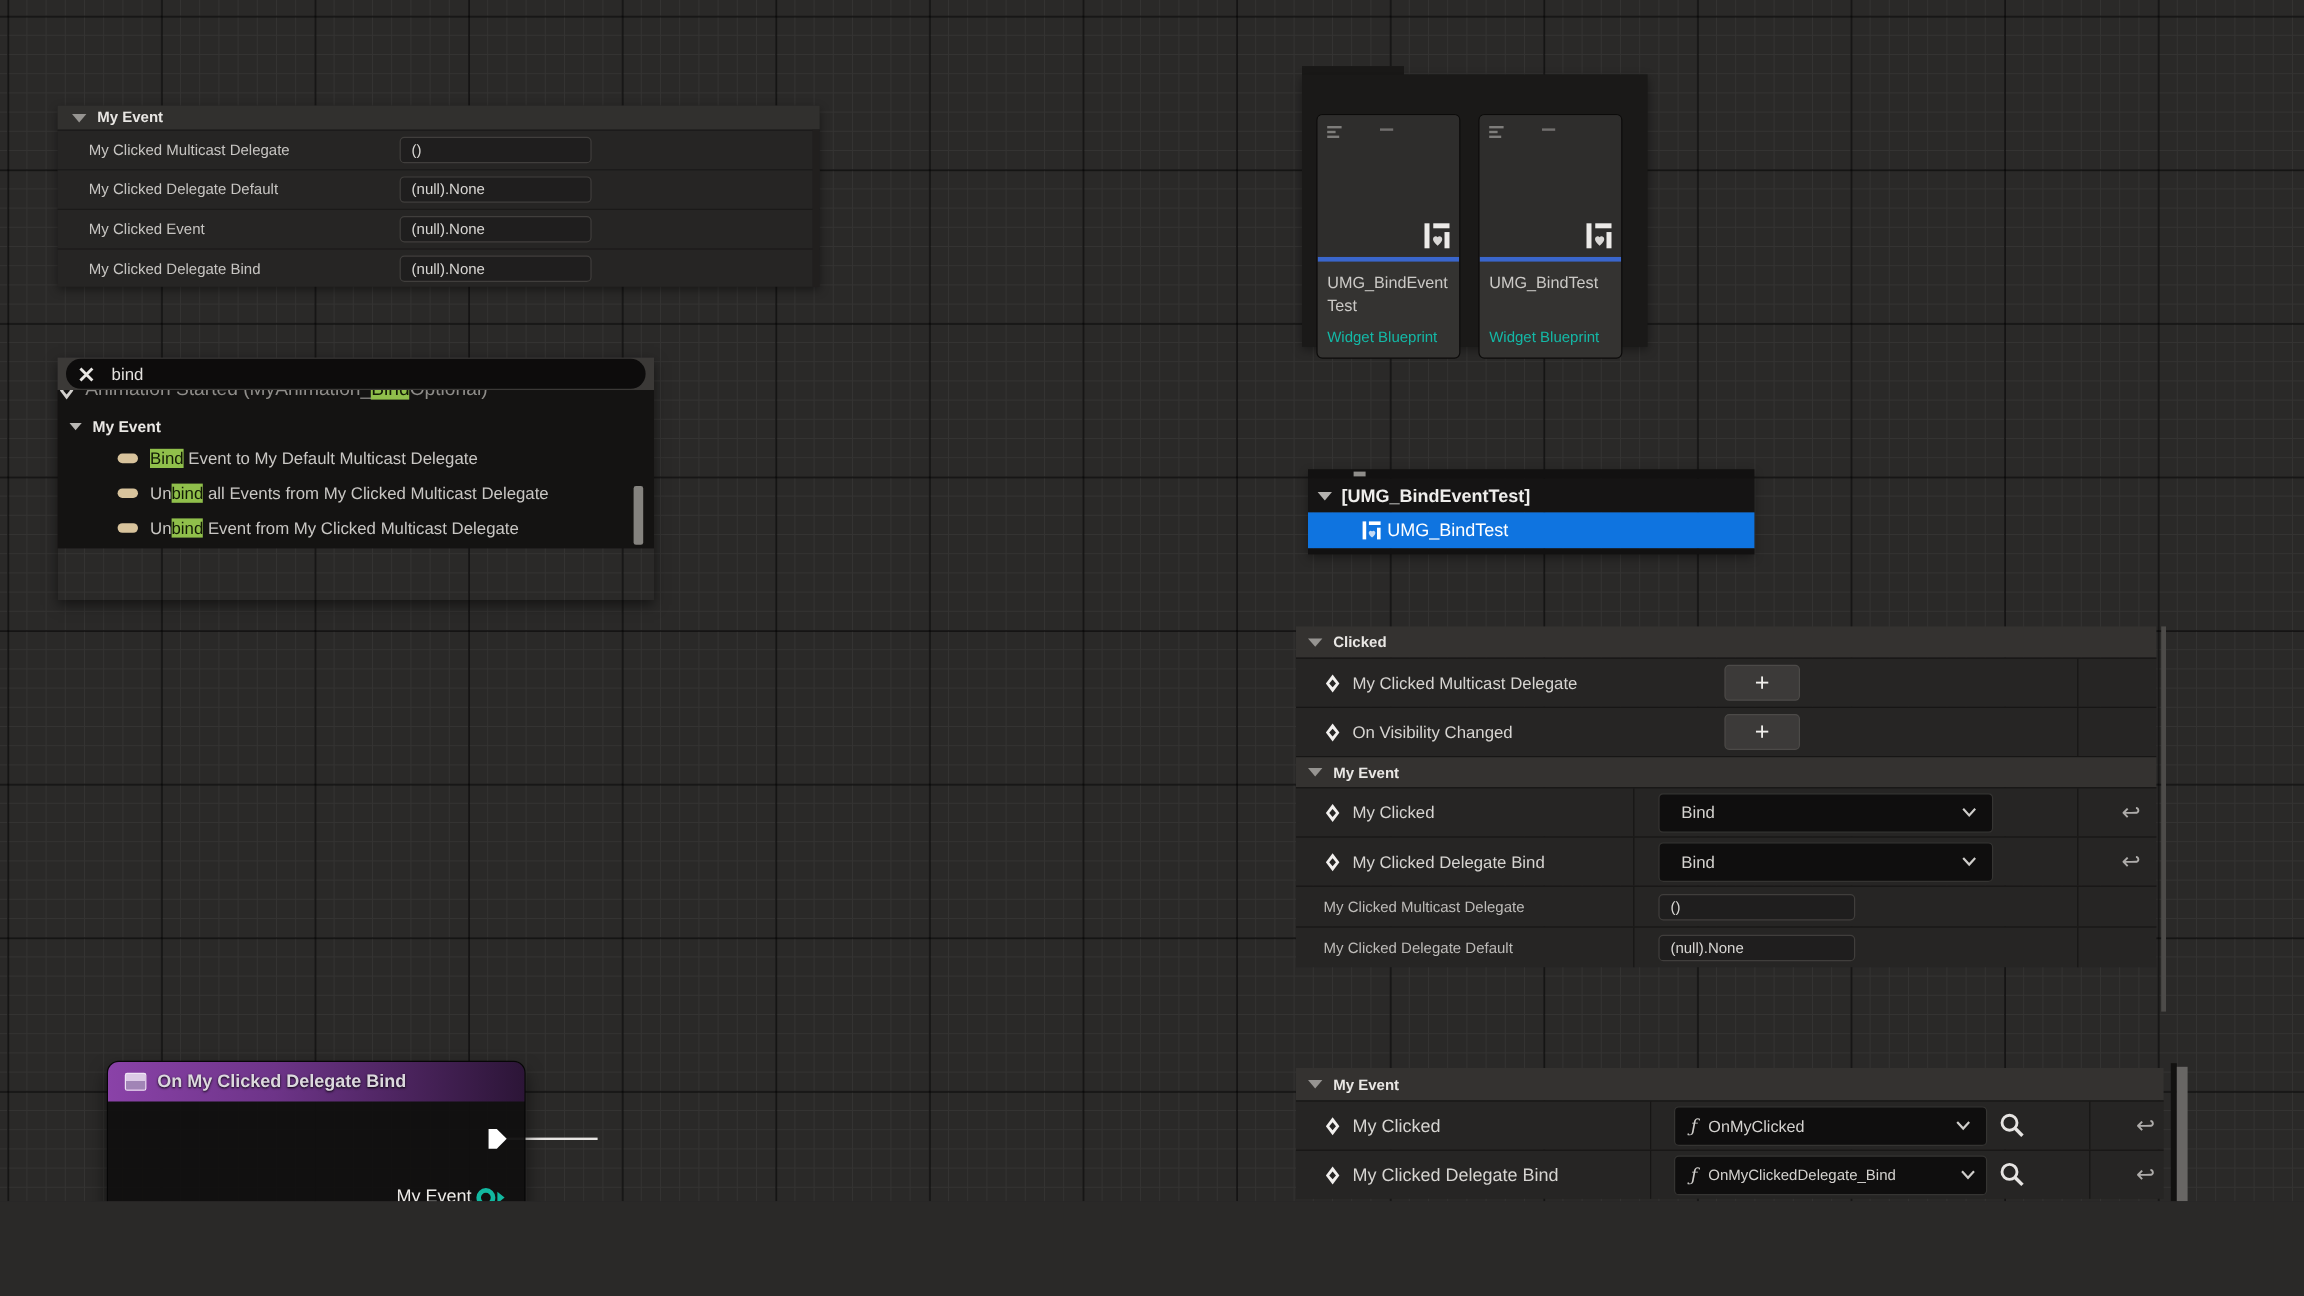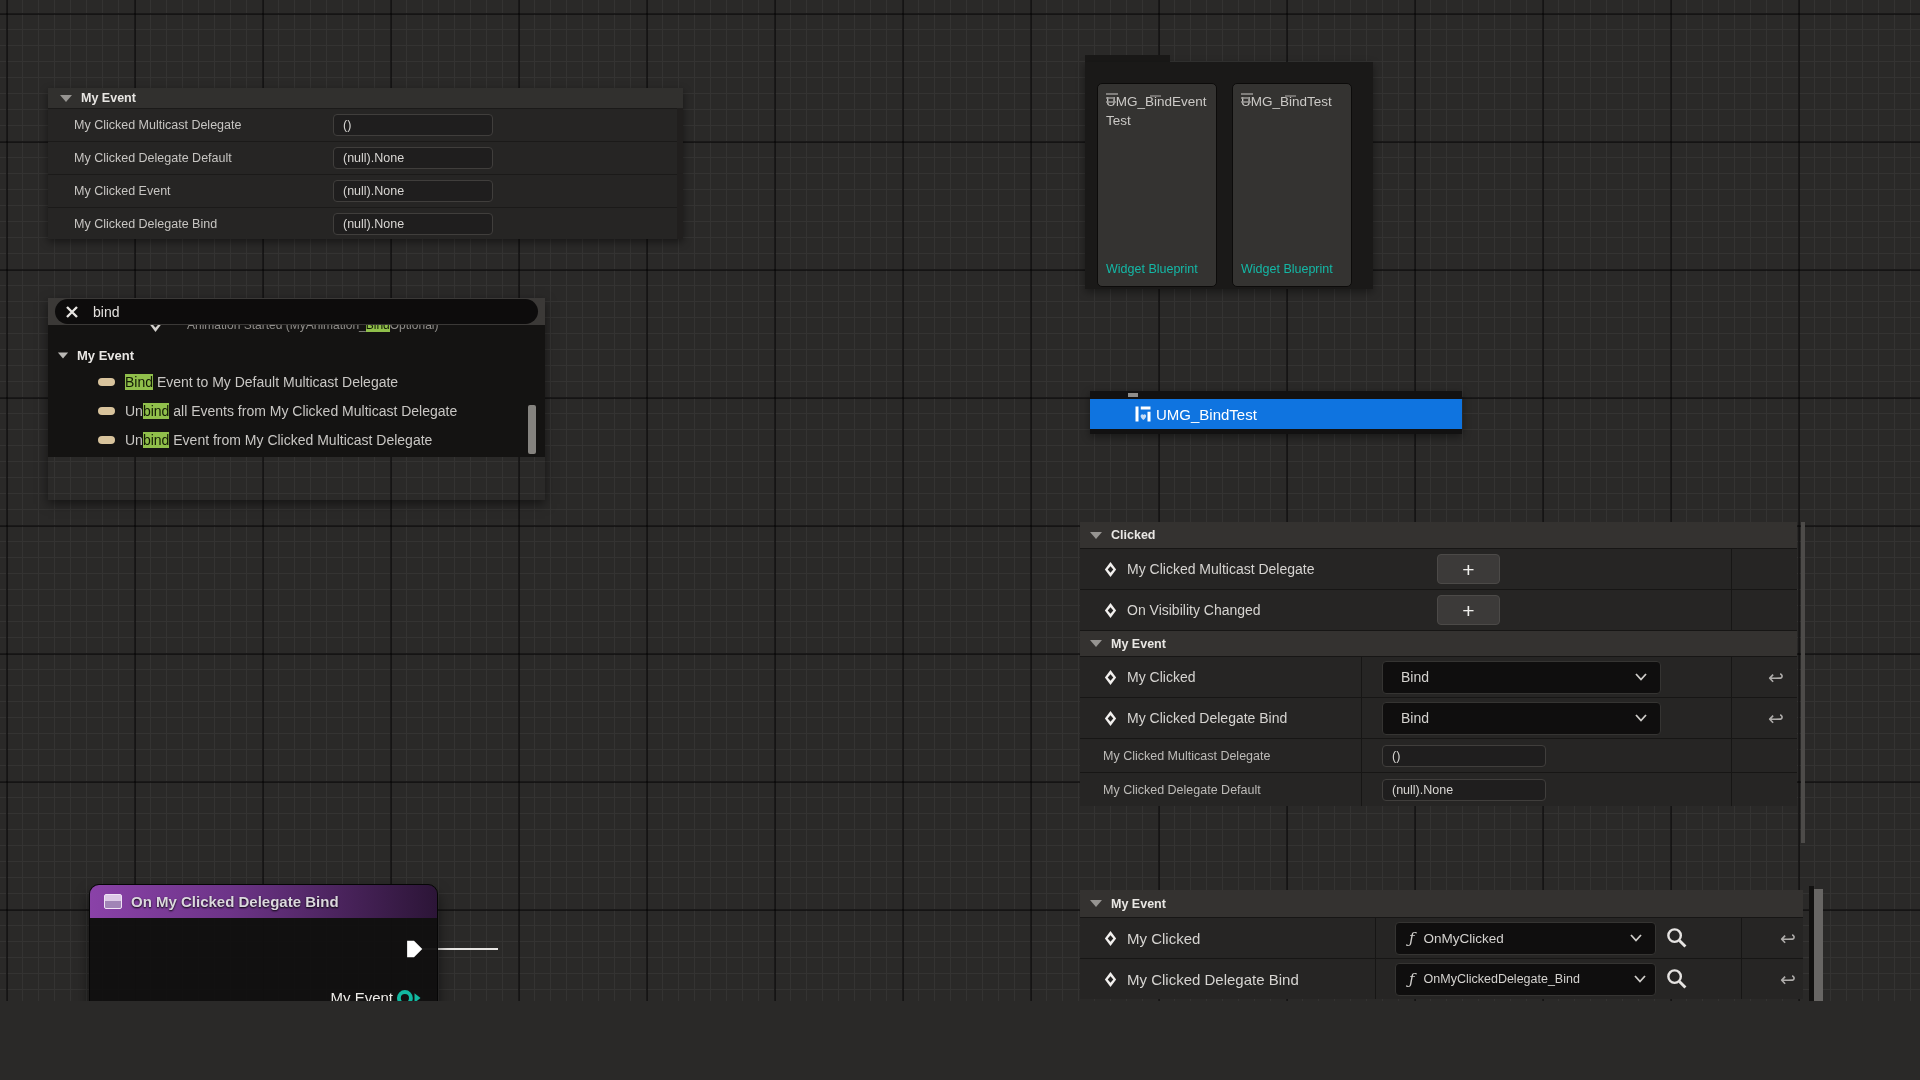--- a/index.html
+++ b/index.html
@@ -33,31 +33,31 @@
   .pB{left:48px;top:298px;width:497px;height:202px;box-shadow:0 4px 10px rgba(0,0,0,.5);}
   .pB-hdr{height:43px;background:#3b3937;display:flex;align-items:center;padding:0 8px 0 14px;}
   .pB-title{color:#cbc9c6;font-size:19px;flex:1;}
   .cs-check{width:17px;height:17px;background:#0d0d0c;border-radius:3px;display:flex;align-items:center;justify-content:center;flex:none;margin-right:7px;}
   .cs-label{color:#f0efed;font-size:14.5px;font-weight:bold;margin-right:6px;}
   .pB-search-strip{height:27px;background:#3b3937;display:flex;align-items:center;padding:0 7px;}
   .search-pill{flex:1;height:25px;background:#0d0c0c;border-radius:13px;display:flex;align-items:center;padding:0 10px;gap:14px;}
   .search-text{color:#e3e1de;font-size:14px;}
   .pB-list{height:132px;background:#141312;position:relative;overflow:hidden;}
   .act-clip{height:18px;overflow:hidden;position:relative;}
-  .act-clip-inner{position:absolute;top:-9px;left:0;right:0;display:flex;align-items:center;gap:24px;padding-left:100px;color:#8f8d8a;font-size:12px;white-space:nowrap;}
+  .act-clip-inner{position:absolute;top:-9px;left:0;right:0;display:flex;align-items:center;gap:8px;color:#8f8d8a;font-size:16px;white-space:nowrap;}
   .dim-diamond{flex:none;}
   .act-sec{height:24px;display:flex;align-items:center;gap:8px;padding-left:9px;color:#e9e7e4;font-weight:bold;font-size:13px;}
   .act-item{height:29px;display:flex;align-items:center;gap:10px;padding-left:50px;color:#c9c7c4;font-size:14px;white-space:nowrap;}
   .pill{width:17px;height:8px;border-radius:4px;background:#d8c39c;flex:none;}
   .hl{background:#90bf4b;color:#121a05;}
   .pB .scrollbar{position:absolute;right:9px;top:80px;width:8px;height:49px;background:#85837f;border-radius:2px;}
   
   .pC-tab{left:1085px;top:55px;width:85px;height:10px;background:#1a1918;}
   .pC{left:1085px;top:62px;width:288px;height:227px;background:#1a1918;box-shadow:0 3px 8px rgba(0,0,0,.4);}
-  .tile{position:absolute;top:21px;width:120px;height:204px;border-radius:5px;background:#343331;border:1px solid #0c0b0a;overflow:hidden;display:flex;flex-direction:row;}
+  .tile{position:absolute;top:33px;width:120px;height:204px;border-radius:5px;background:#343331;border:1px solid #0c0b0a;overflow:hidden;display:flex;flex-direction:column;}
   .tile .thumb{height:118px;background:#2e2d2c;position:relative;flex:none;}
   .tiny-marks{position:absolute;left:8px;top:9px;}
   .tiny-marks i{display:block;background:#9a9896;opacity:.75;height:2px;margin-bottom:2px;}
   .tiny-mark2{position:absolute;left:52px;top:11px;width:11px;height:2px;background:#8e8c8a;opacity:.7;}
   .tile .wicon{position:absolute;right:6px;bottom:5px;}
   .blue-bar{height:4px;flex:none;}
   .tile .cap{flex:1;padding:8px 8px 6px 8px;display:flex;flex-direction:column;}
   .tile .aname{color:#cbc9c6;font-size:13.5px;line-height:19px;word-break:break-all;}
   .tile .atype{color:#14b8a6;font-size:12.5px;margin-top:auto;padding-bottom:4px;}
   
@@ -214,20 +214,24 @@
         <div class="aname">UMG_BindTest</div>
         <div class="atype">Widget Blueprint</div>
       </div>
     </div>
   </div>
 
   <div class="abs pD">
     <div class="pD-partial">
         <i></i>
       </div>
+    <div class="pD-root">
+      <span class="tri-down" style="border-top-color:#b4b2af;"></span>
+      <span>[UMG_BindEventTest]</span>
+    </div>
     <div class="pD-sel">
       <svg width="18" height="18" viewBox="0 0 24 24">
         <rect x="2" y="2" width="4" height="20" fill="#ffffff"></rect>
         <rect x="9" y="2" width="13" height="4" fill="#ffffff"></rect>
         <rect x="18" y="9" width="4" height="13" fill="#ffffff"></rect>
         <path d="M12.5 20 c-2.6-2.1-3.7-3.9-3.7-5.4 a2.1 2.1 0 0 1 3.7-1.4 a2.1 2.1 0 0 1 3.7 1.4 c0 1.5-1.1 3.3-3.7 5.4z" fill="#cfe0f5" opacity="0.95"></path>
       </svg>
       <span>UMG_BindTest</span>
     </div>
     <div class="pD-bottom"></div>

